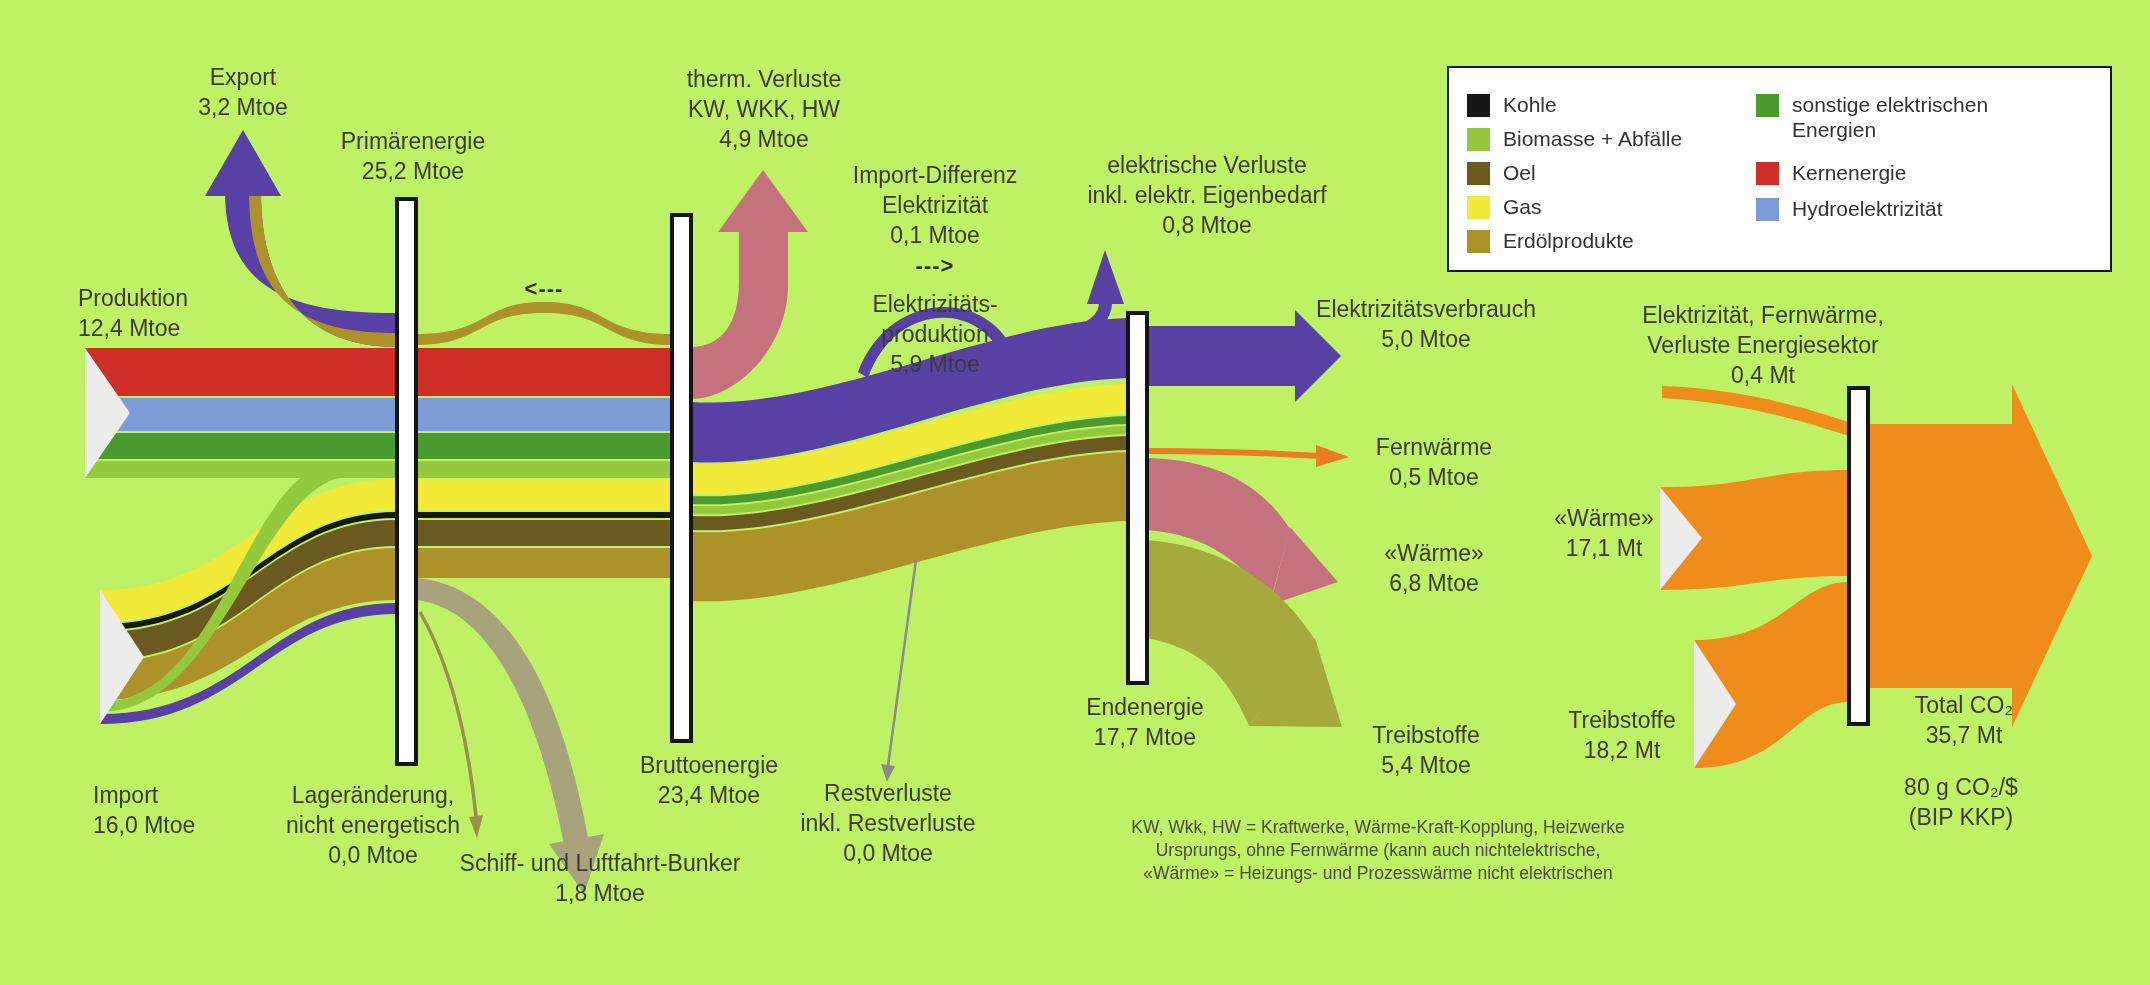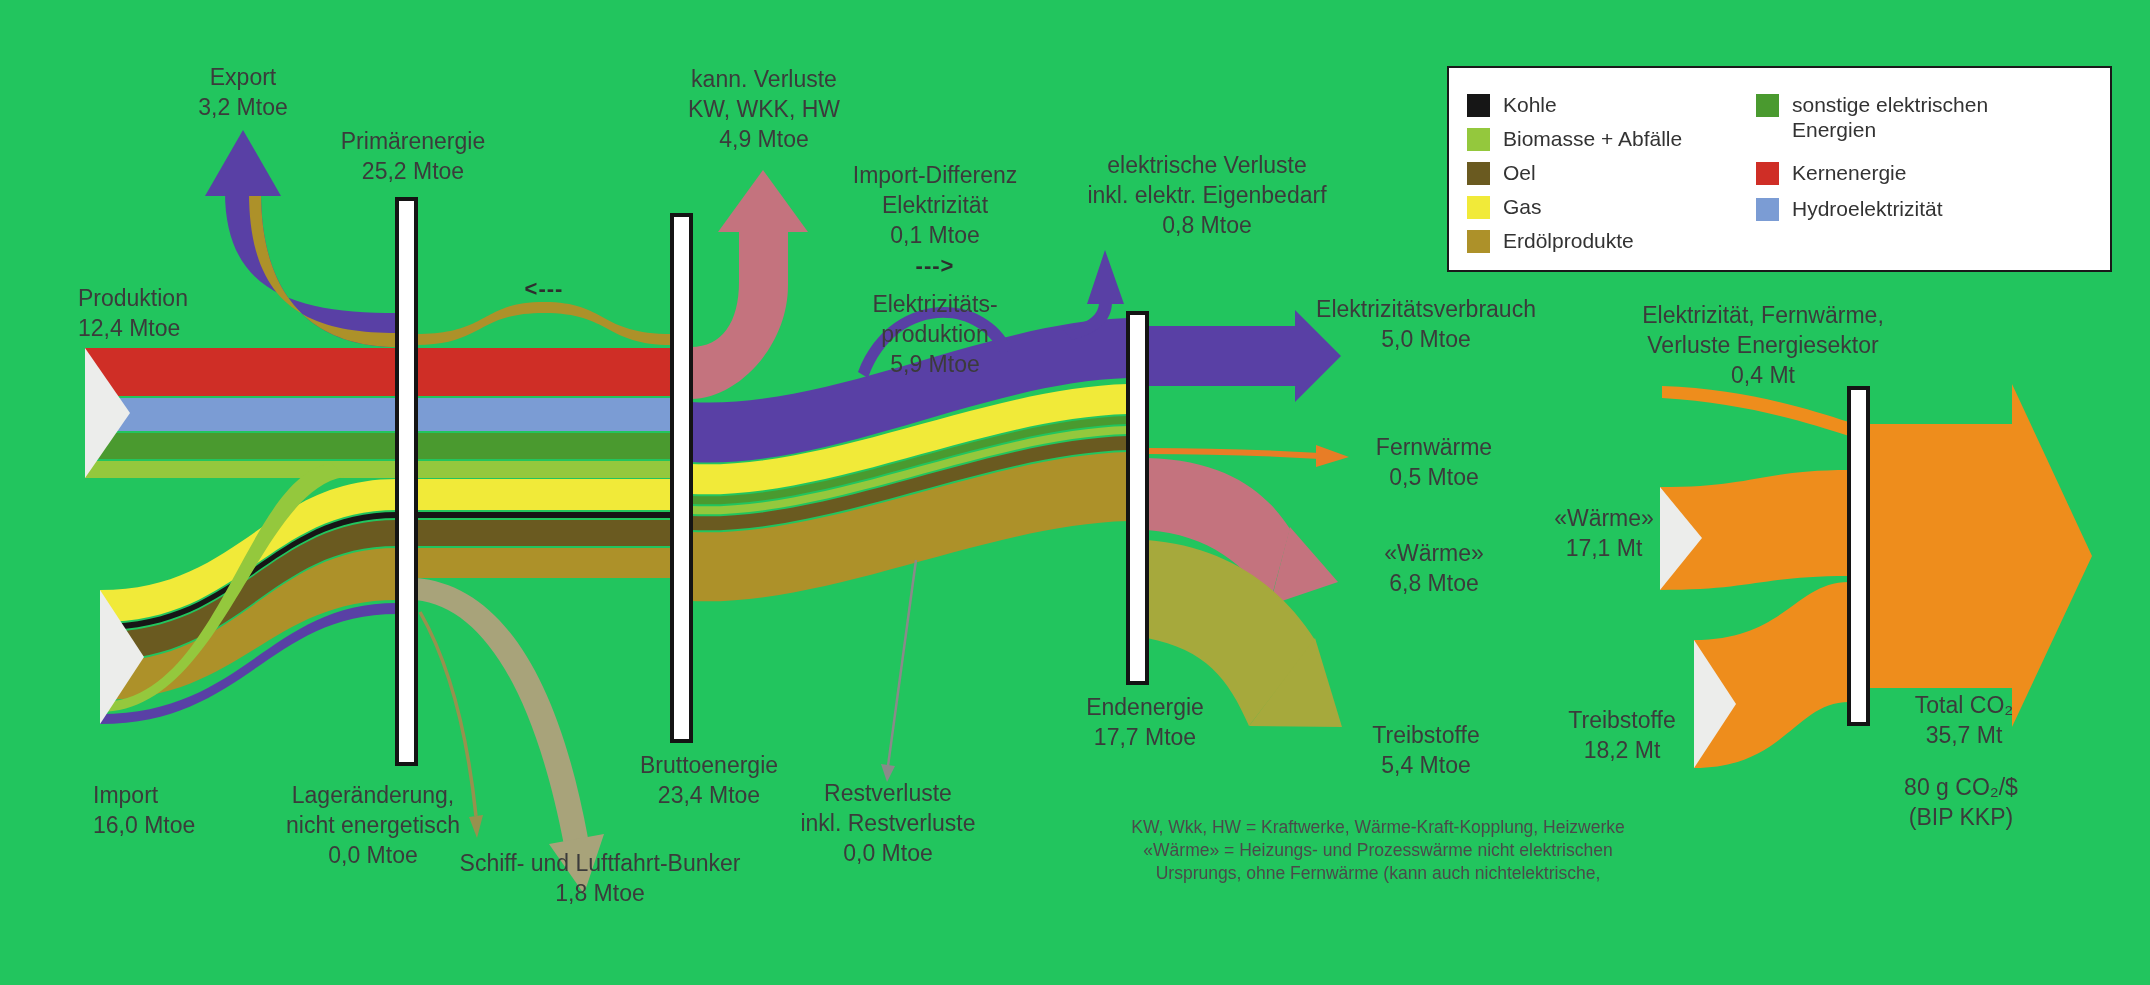--- a/index.html
+++ b/index.html
@@ -13,21 +13,21 @@
   .arrow-txt{position:absolute;transform:translateX(-50%);font-size:22px;font-weight:bold;letter-spacing:1px;color:#2e2e2e}
   .legend-box{position:absolute;left:1447px;top:66px;width:665px;height:206px;background:#ffffff;border:2px solid #1a1a1a;box-sizing:border-box}
   .legend-item{position:absolute;display:flex;gap:13px;align-items:flex-start}
   .swatch{width:23px;height:23px;flex:0 0 auto;display:inline-block}
   .legend-label{font-size:21px;line-height:25px;color:#333;margin-top:-2px}
   .legend-label.wrap{white-space:normal;width:250px}
 </style>
 </head>
 <body>
 
-<div class="stage" style="background: #22c55e;">
+<div class="stage" style="background: #bef264;">
 
   <svg class="diagram" width="2150" height="985" viewBox="0 0 2150 985">
 
     <path d="M85,348 H672 V396 H85 Z" style="fill: rgb(207, 46, 38);"></path>
     <path d="M85,398 H672 V431 H85 Z" style="fill: rgb(123, 156, 212);"></path>
     <path d="M85,433 H672 V459 H85 Z" style="fill: rgb(74, 154, 47);"></path>
     <path d="M85,461 H672 V478 H85 Z" style="fill: rgb(148, 200, 61);"></path>
 
     <path d="M100,590 C240,590 265,479 397,479 L672,479 L672,510 L397,510 C268,510 242,622 100,622 Z" style="fill: rgb(241, 234, 57);"></path>
     <path d="M100,624 C242,624 268,512 397,512 L672,512 L672,518 L397,518 C268,518 242,630 100,630 Z" style="fill: rgb(22, 22, 22);"></path>
@@ -125,21 +125,21 @@
       <div>Schiff- und Luftfahrt-Bunker</div>
       <div>1,8 Mtoe</div>
     </div>
 
     <div class="lbl center" style="left:709px;top:750px">
       <div>Bruttoenergie</div>
       <div>23,4 Mtoe</div>
     </div>
 
     <div class="lbl center" style="left:764px;top:64px">
-      <div>kann. Verluste</div>
+      <div>therm. Verluste</div>
       <div>KW, WKK, HW</div>
       <div>4,9 Mtoe</div>
     </div>
 
     <div class="arrow-txt" style="left:544px;top:276px">&lt;---</div>
 
     <div class="lbl center" style="left:935px;top:160px">
       <div>Import-Differenz</div>
       <div>Elektrizität</div>
       <div>0,1 Mtoe</div>
@@ -211,22 +211,22 @@
       <div>35,7 Mt</div>
     </div>
 
     <div class="lbl center" style="left:1961px;top:772px">
       <div>80 g CO₂/$</div>
       <div>(BIP KKP)</div>
     </div>
 
     <div class="lbl center footnote" style="left:1378px;top:816px">
       <div>KW, Wkk, HW = Kraftwerke, Wärme-Kraft-Kopplung, Heizwerke</div>
+      <div>Ursprungs, ohne Fernwärme (kann auch nichtelektrische,</div>
       <div>«Wärme» = Heizungs- und Prozesswärme nicht elektrischen</div>
-      <div>Ursprungs, ohne Fernwärme (kann auch nichtelektrische,</div>
     </div>
 
     <div class="legend-box"></div>
 
     <div class="legend-item" style="left:1467px;top:94px">
       <span class="swatch" style="background: rgb(22, 22, 22);"></span>
       <span class="legend-label">Kohle</span>
     </div>
     <div class="legend-item" style="left:1467px;top:128px">
       <span class="swatch" style="background: rgb(148, 200, 61);"></span>

